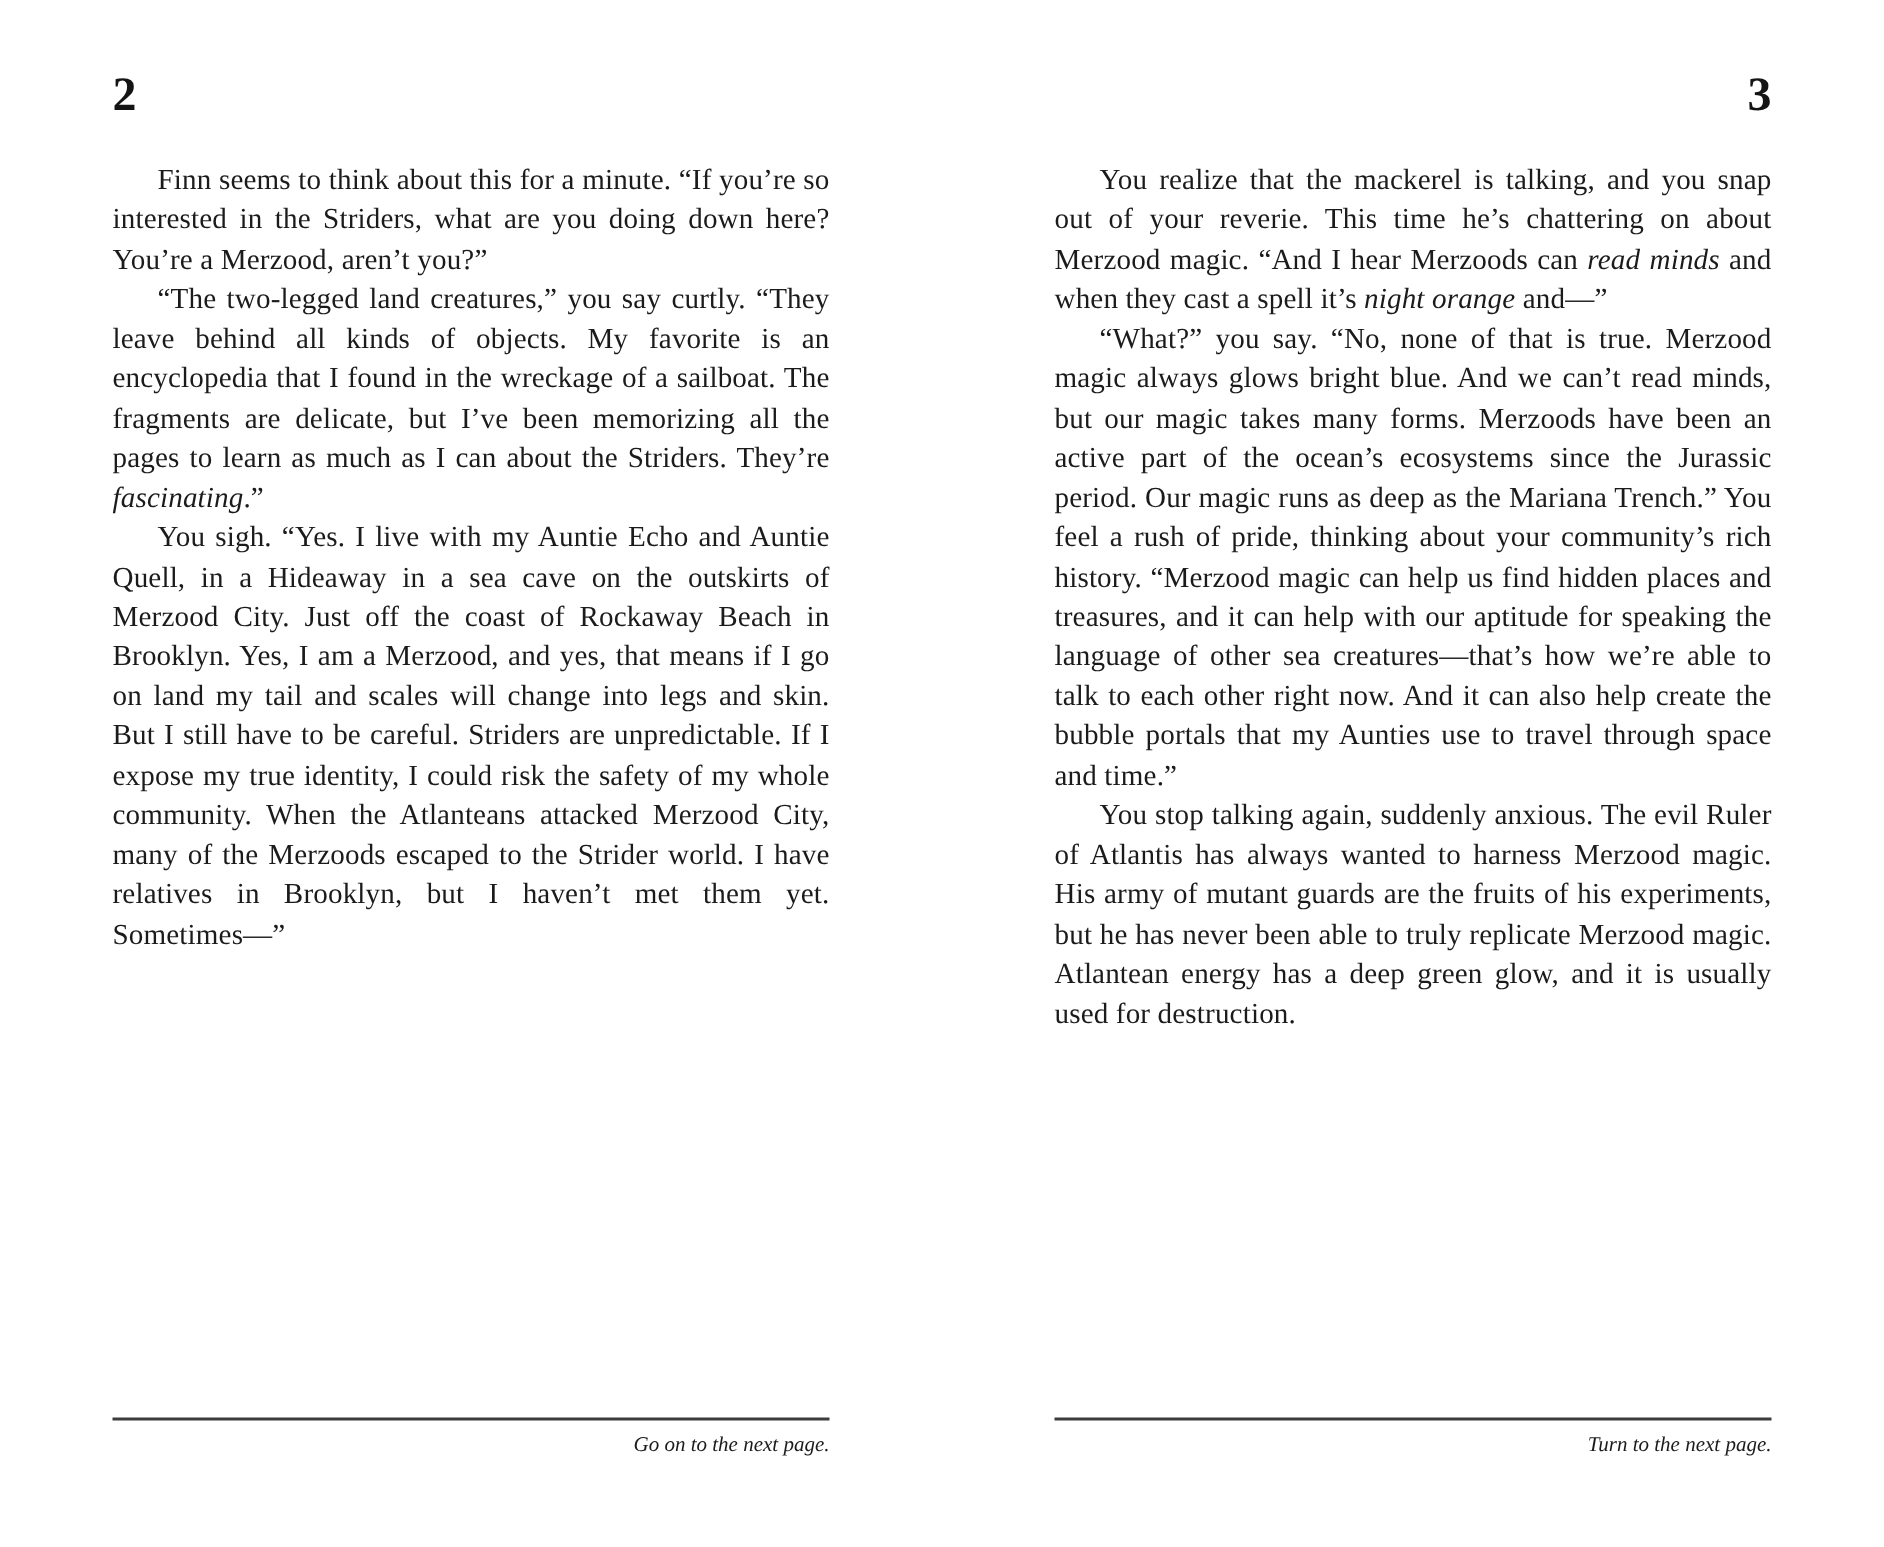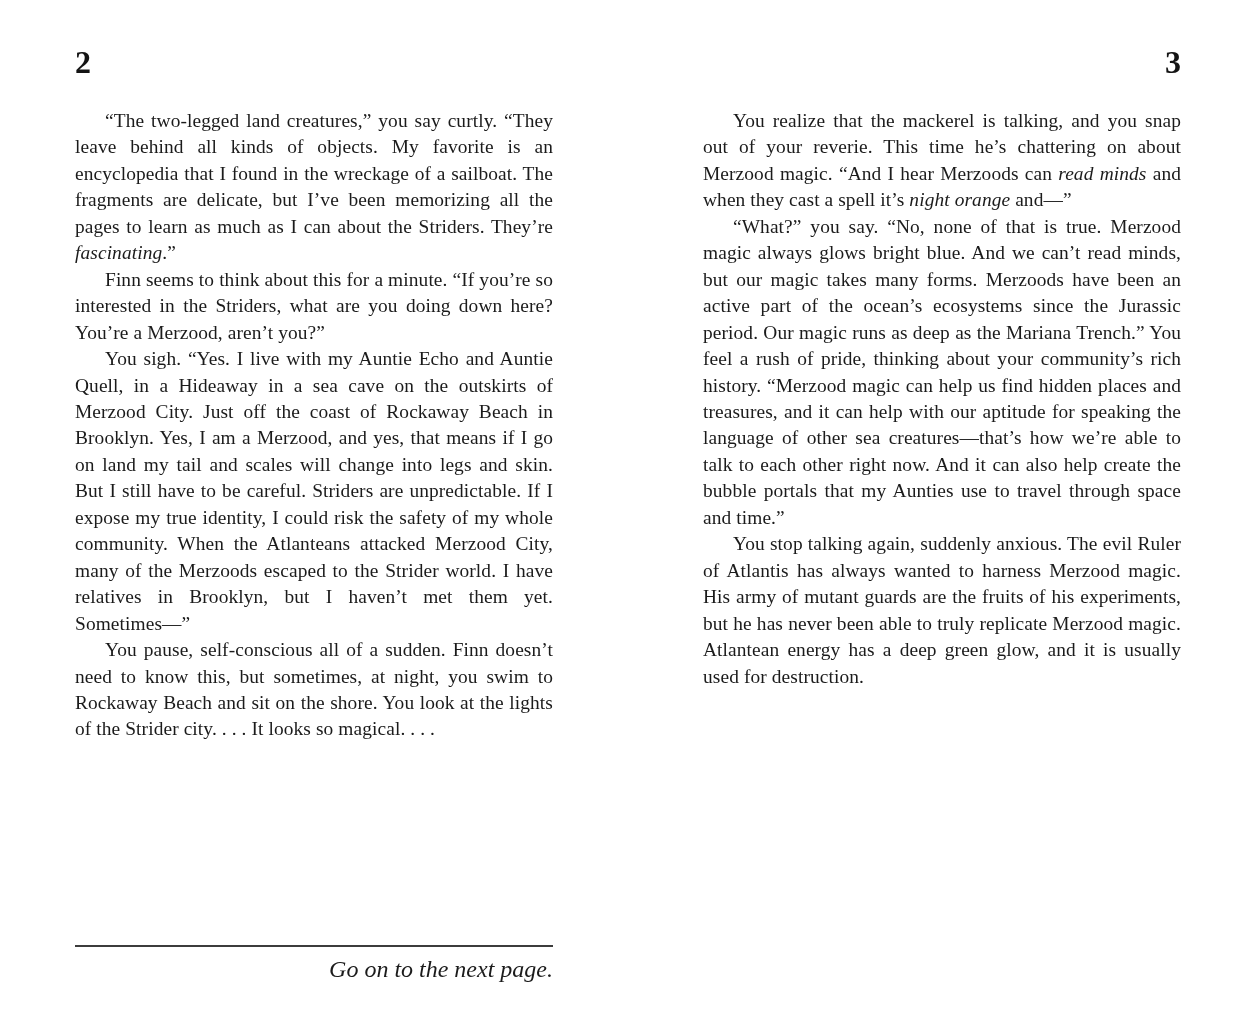--- a/index.html
+++ b/index.html
@@ -57,47 +57,50 @@
     right: 0;
     top: 899px;
   }
   .footer-rule {
     border: none;
     border-top: 2px solid #3c3c3c;
     margin: 0;
   }
   .footer-text {
     font-style: italic;
-    font-size: 24px;
+    font-size: 14px;
     text-align: right;
     padding-top: 9px;
     color: #1b1b1b;
   }
 </style>
 </head>
 <body>
 
 <div class="spread">
 
   <section class="page page-left">
     <div class="page-number">2</div>
     <div class="body-text">
+        <p><span>Finn seems to think about this for a minute. “If you’re so interested in the Striders, what are you doing down here? You’re a Merzood, aren’t you?”</span></p>
         <p><span>“The two-legged land creatures,” you say curtly. “They leave behind all kinds of objects. My favorite is an encyclopedia that I found in the wreckage of a sailboat. The fragments are delicate, but I’ve been memorizing all the pages to learn as much as I can about the Striders. They’re </span><em>fascinating</em><span>.”</span></p>
-        <p><span>Finn seems to think about this for a minute. “If you’re so interested in the Striders, what are you doing down here? You’re a Merzood, aren’t you?”</span></p>
         <p><span>You sigh. “Yes. I live with my Auntie Echo and Auntie Quell, in a Hideaway in a sea cave on the outskirts of Merzood City. Just off the coast of Rockaway Beach in Brooklyn. Yes, I am a Merzood, and yes, that means if I go on land my tail and scales will change into legs and skin. But I still have to be careful. Striders are unpredictable. If I expose my true identity, I could risk the safety of my whole community. When the Atlanteans attacked Merzood City, many of the Merzoods escaped to the Strider world. I have relatives in Brooklyn, but I haven’t met them yet. Sometimes—”</span></p>
-        <p><span>You pause, self-conscious all of a sudden. Finn doesn’t need to know this, but sometimes, at night, you swim to Rockaway Beach and sit on the shore. You look at the lights of the Strider city. . . . It looks so magical. . . .</span></p>
       </div>
     <footer class="page-footer">
       <hr class="footer-rule">
       <div class="footer-text">Go on to the next page.</div>
     </footer>
   </section>
 
   <section class="page page-right">
     <div class="page-number">3</div>
     <div class="body-text">
         <p><span>You realize that the mackerel is talking, and you snap out of your reverie. This time he’s chattering on about Merzood magic. “And I hear Merzoods can </span><em>read minds</em><span> and when they cast a spell it’s </span><em>night orange</em><span> and—”</span></p>
         <p><span>“What?” you say. “No, none of that is true. Merzood magic always glows bright blue. And we can’t read minds, but our magic takes many forms. Merzoods have been an active part of the ocean’s ecosystems since the Jurassic period. Our magic runs as deep as the Mariana Trench.” You feel a rush of pride, thinking about your community’s rich history. “Merzood magic can help us find hidden places and treasures, and it can help with our aptitude for speaking the language of other sea creatures—that’s how we’re able to talk to each other right now. And it can also help create the bubble portals that my Aunties use to travel through space and time.”</span></p>
         <p><span>You stop talking again, suddenly anxious. The evil Ruler of Atlantis has always wanted to harness Merzood magic. His army of mutant guards are the fruits of his experiments, but he has never been able to truly replicate Merzood magic. Atlantean energy has a deep green glow, and it is usually used for destruction.</span></p>
       </div>
+    <footer class="page-footer">
+      <hr class="footer-rule">
+      <div class="footer-text">Turn to the next page.</div>
+    </footer>
   </section>
 
 </div>
 
 </body></html>

